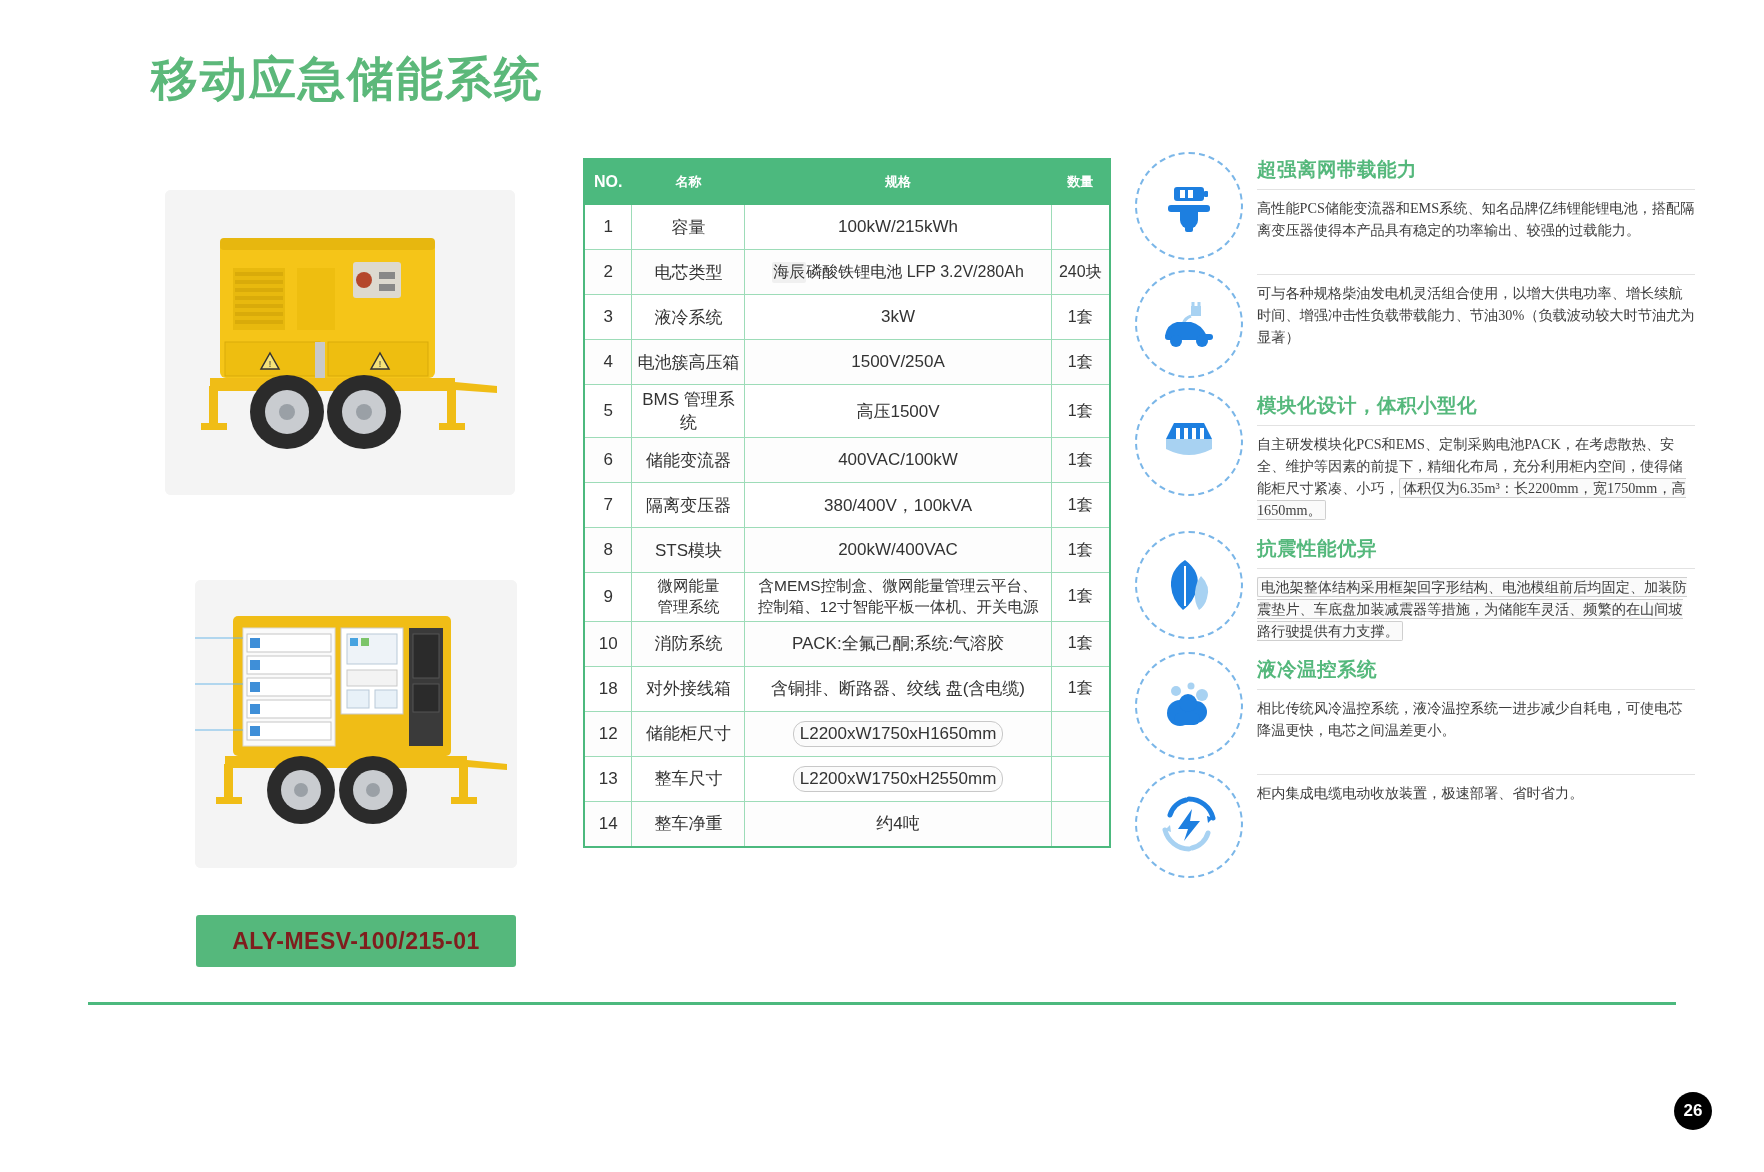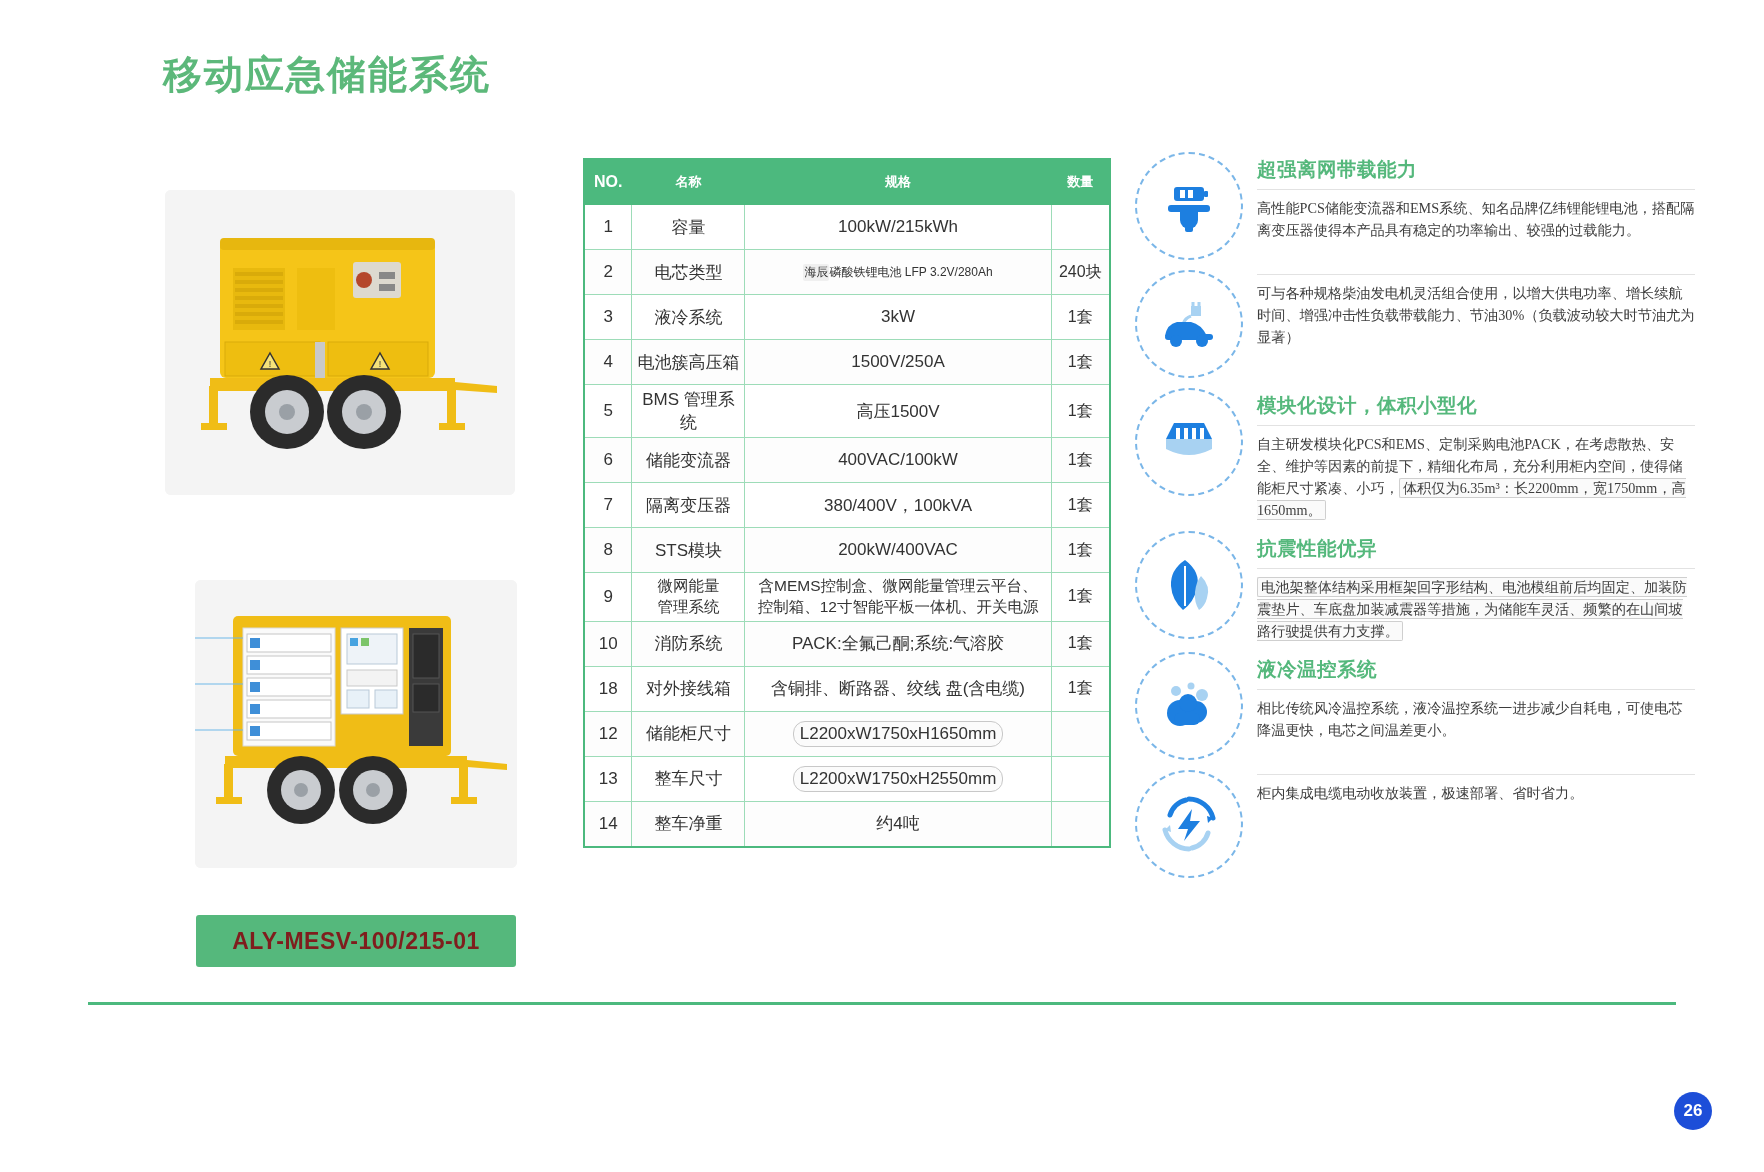--- a/index.html
+++ b/index.html
@@ -8,22 +8,22 @@
     background:#ffffff;
     font-family:"Liberation Sans","DejaVu Sans",sans-serif;
     color:#333;
     position:relative;
     overflow:hidden;
   }
   .slide{position:relative;width:1764px;height:1172px;}
 
   
   .page-title{
-    position:absolute;left:163px;top:48px;
-    font-size:39px;font-weight:700;
+    position:absolute;left:151px;top:48px;
+    font-size:47px;font-weight:700;
     color:#5cb87a;letter-spacing:2px;
     white-space:nowrap;
   }
 
   
   .photo{
     position:absolute;background:#f3f3f3;border-radius:6px;overflow:hidden;
   }
   .photo-1{left:165px;top:190px;width:350px;height:305px;}
   .photo-2{left:195px;top:580px;width:322px;height:288px;}
@@ -68,21 +68,21 @@
     padding:2px 6px;
     border-radius:12px;
   }
   .soft-box{
     display:inline-block;
     background:#f0f0f0;
     padding:0 1px;
     border-radius:2px;
   }
   .two-line{line-height:1.35;font-size:15.5px;}
-  .spec-small{font-size:12px;}
+  .spec-small{font-size:16px;}
 
   
   .features{
     position:absolute;left:1135px;top:150px;width:560px;font-family:Liberation Serif, serif;
   }
   .feature{
     display:flex;align-items:flex-start;margin-bottom:8px;
   }
   .f-icon{
     flex:0 0 104px;height:104px;width:104px;
@@ -105,21 +105,21 @@
   .f2 .f-title{color:#55b87c;}
 
   
   .bottom-rule{
     position:absolute;left:88px;top:1002px;width:1588px;height:3px;
     background:linear-gradient(to right,#4cb97e,#4cb97e);
   }
   .page-badge{
     position:absolute;right:52px;bottom:42px;
     width:38px;height:38px;border-radius:50%;
-    background:#1d4ed8;color:#fff;
+    background:#000000;color:#fff;
     display:flex;align-items:center;justify-content:center;
     font-size:17px;font-weight:700;text-align:center;
   }
 
   
   svg{display:block;}
 </style>
 </head>
 <body>
 

